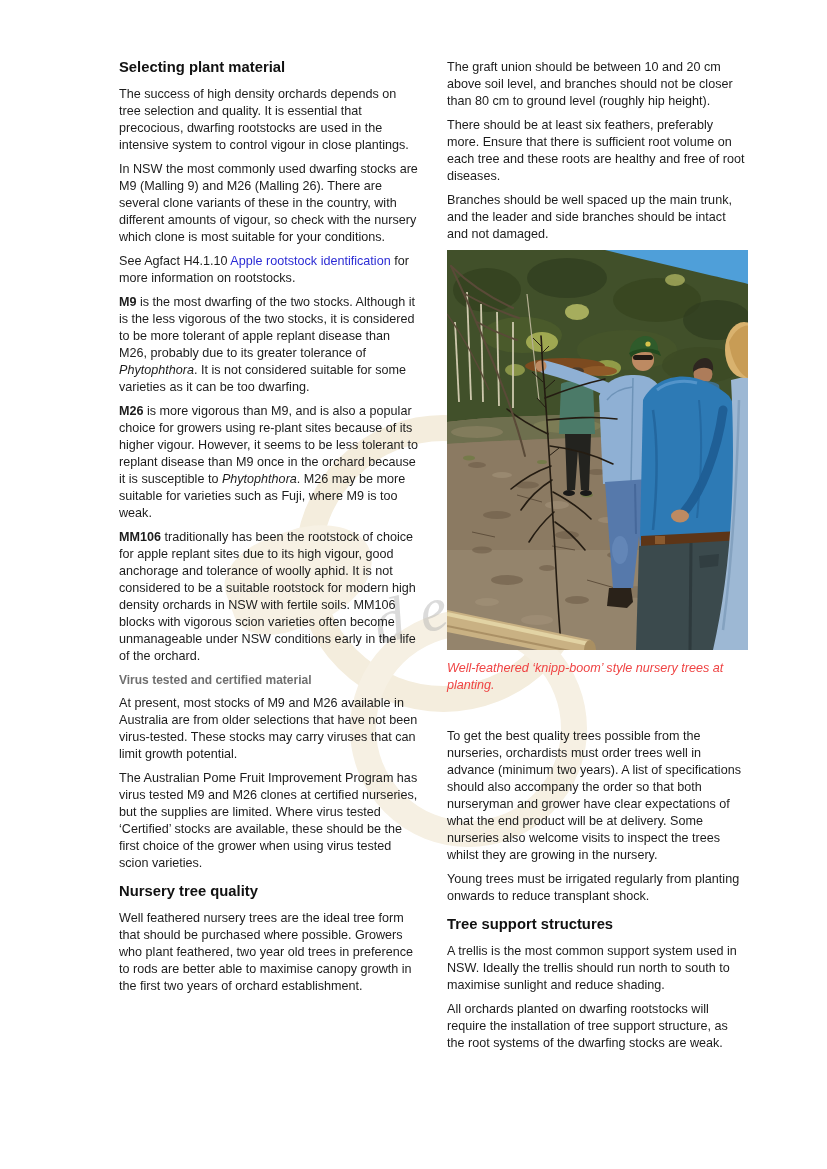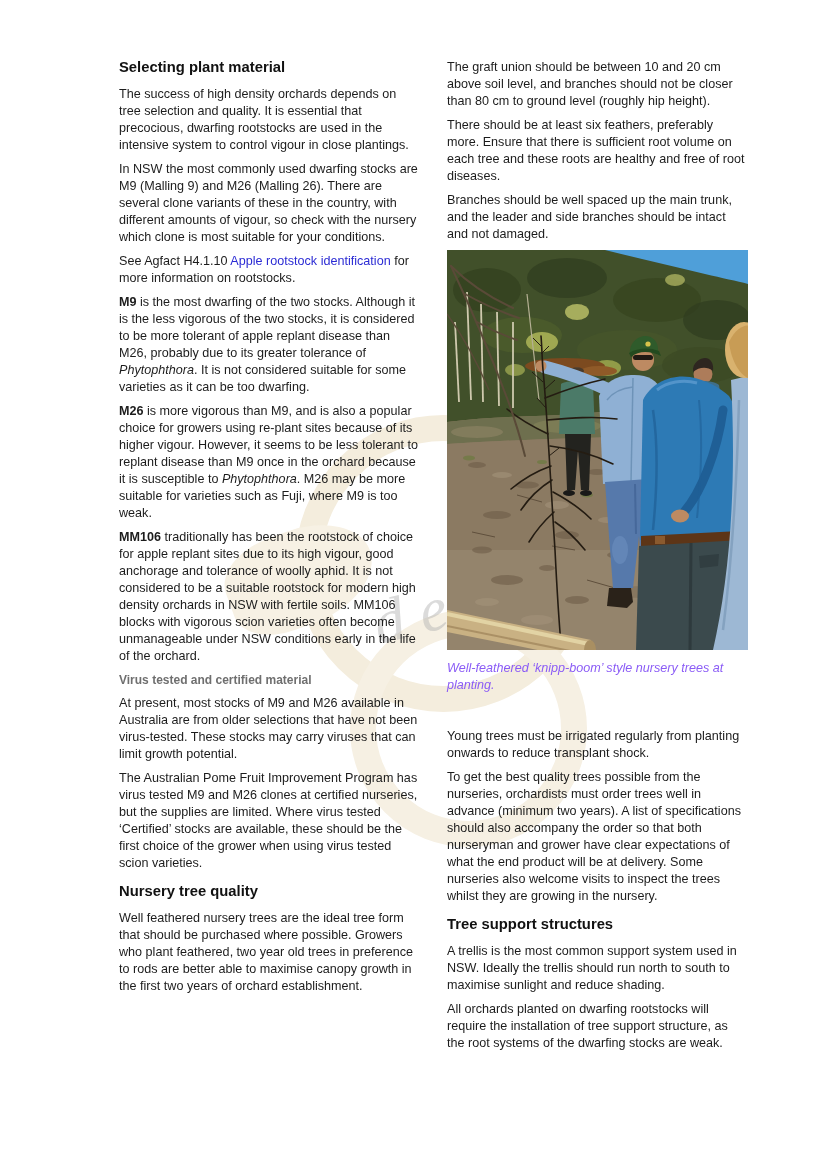--- a/index.html
+++ b/index.html
@@ -19,21 +19,21 @@
   .col-left{left:119px;width:300px;}
   .col-right{left:447px;width:301px;}
   p{font-size:12.6px;line-height:17px;margin:0 0 7px 0;text-align:left;}
   h1{font-size:14.8px;line-height:17px;margin:0 0 10px 0;font-weight:700;color:#111;}
   h1.section{margin-top:11px;}
   h2.gray{font-size:12px;line-height:17px;margin:3px 0 6px 0;font-weight:700;color:#6f6f6f;}
   .link{color:#2b2bd4;text-decoration:none;cursor:pointer;}
   em{font-style:italic;}
   strong{font-weight:700;}
   .photo{margin:5px 0 0 0;width:301px;height:400px;line-height:0;}
-  .caption{font-style:italic;line-height:16.5px;margin:10px 0 35px 0;color:#8b5cf6;}
+  .caption{font-style:italic;line-height:16.5px;margin:10px 0 35px 0;color:#ef4444;}
 
   
   .footer{position:absolute;left:119px;top:1087px;width:633px;border-top:1.5px solid #2b2b2b;padding-top:8px;
           display:flex;justify-content:flex-end;align-items:baseline;gap:19px;
           font-size:10.9px;font-weight:700;letter-spacing:0.35px;color:#101010;z-index:1;}
 </style>
 </head>
 <body>
 
 <div class="page">
@@ -210,21 +210,21 @@
         <g>
           <path d="M0,360 L144,390 L141,410 L0,382 Z" fill="#c9b183"></path>
           <path d="M0,364 L142,394" stroke="#e2d3a4" stroke-width="4" fill="none"></path>
           <ellipse cx="143" cy="400" rx="6" ry="10" fill="#a98f62"></ellipse>
           <path d="M0,376 L138,404" stroke="#9c8259" stroke-width="2" fill="none" opacity="0.7"></path>
         </g>
       </svg>
     </div>
 
     <p class="caption">Well-feathered ‘knipp-boom’ style nursery trees at planting.</p>
+    <p>To get the best quality trees possible from the nurseries, orchardists must order trees well in advance (minimum two years). A list of specifications should also accompany the order so that both nurseryman and grower have clear expectations of what the end product will be at delivery. Some nurseries also welcome visits to inspect the trees whilst they are growing in the nursery.</p>
     <p>Young trees must be irrigated regularly from planting onwards to reduce transplant shock.</p>
-    <p>To get the best quality trees possible from the nurseries, orchardists must order trees well in advance (minimum two years). A list of specifications should also accompany the order so that both nurseryman and grower have clear expectations of what the end product will be at delivery. Some nurseries also welcome visits to inspect the trees whilst they are growing in the nursery.</p>
     <h1 class="section">Tree support structures</h1>
     <p>A trellis is the most common support system used in NSW. Ideally the trellis should run north to south to maximise sunlight and reduce shading.</p>
     <p>All orchards planted on dwarfing rootstocks will require the installation of tree support structure, as the root systems of the dwarfing stocks are weak.</p>
   </div>
 
 
 </div>
 
 </body></html>

